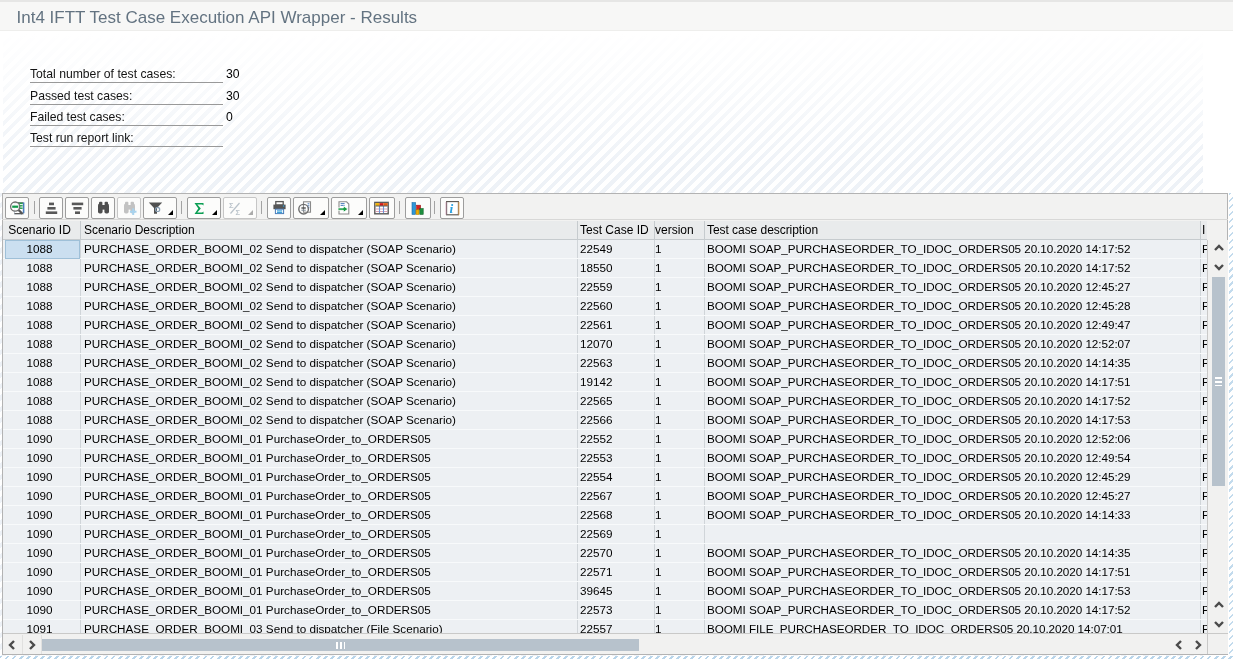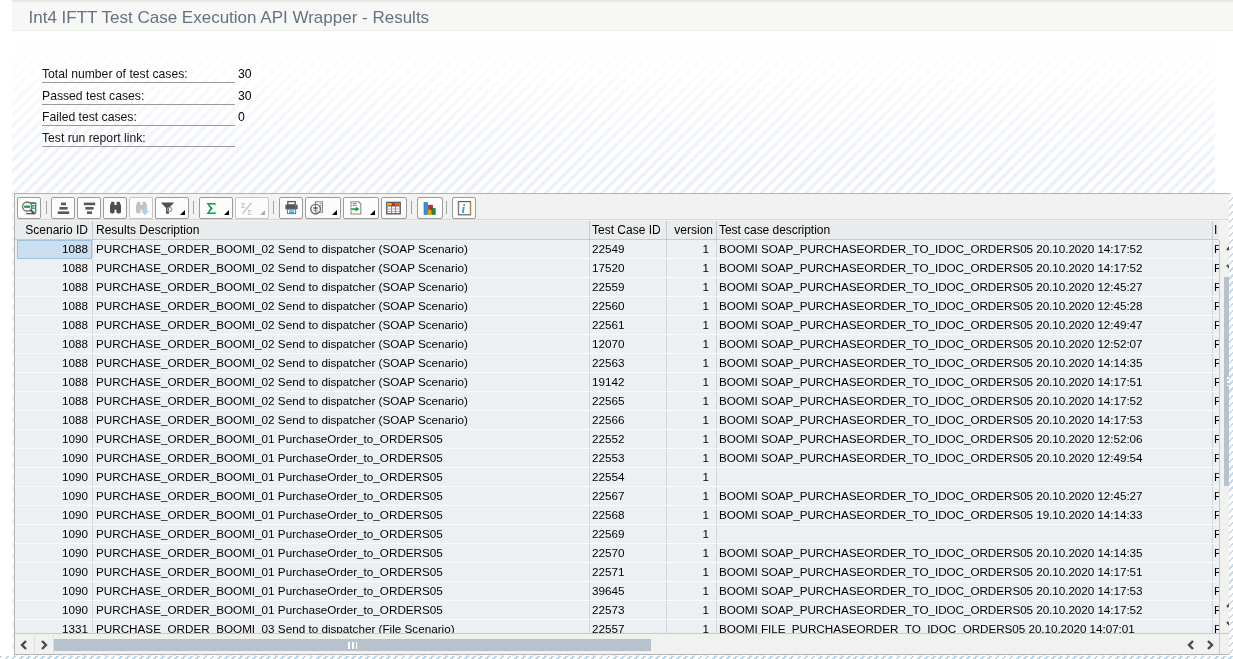--- a/index.html
+++ b/index.html
@@ -1,16 +1,16 @@
 <!DOCTYPE html>
 <html><head><meta charset="utf-8"><title>r</title><style>
 *{margin:0;padding:0;box-sizing:border-box}
 html,body{width:1233px;height:659px;overflow:hidden}
 body{font-family:"Liberation Sans",sans-serif;position:relative;background:#fff}
-#win{position:absolute;left:12px;top:0;width:1203px;height:659px;
+#win{position:absolute;left:0;top:0;width:1203px;height:659px;
  background:linear-gradient(180deg,rgba(255,255,255,1) 33px,rgba(255,255,255,.72) 80px,rgba(255,255,255,.32) 128px,rgba(255,255,255,0) 172px),
  repeating-linear-gradient(135deg,#eef2f7 0 3.7px,#ffffff 3.7px 8px)}
 #marg-r{position:absolute;left:1229px;top:193px;width:4px;height:466px;
  background:repeating-linear-gradient(135deg,#c3dbed 0 1.6px,#ffffff 1.6px 5px)}
 #marg-b{position:absolute;left:0;top:655.5px;width:1233px;height:3.5px;
  background:repeating-linear-gradient(135deg,#b9d5ea 0 2px,#ffffff 2px 5px)}
 #marg-l{position:absolute;left:0;top:31px;width:3px;height:162px;background:#fff}
 #titlebar{position:absolute;left:0;top:0;width:1233px;height:31px;background:#f7f7f6;
  border-top:2px solid #e6e6e5;border-bottom:1px solid #eeeeec}
 #title{position:absolute;left:16.5px;top:7.5px;font-size:17px;color:#637381}
@@ -25,24 +25,24 @@
 .tbtn svg{position:absolute;left:3px;top:2px}
 .dd{position:absolute;right:3px;bottom:3px;width:0;height:0;border-left:5px solid transparent;border-bottom:5px solid #000}
 .dd.g{border-bottom-color:#ababab}
 
 #header{position:absolute;left:3px;top:221px;width:1204px;height:19px;background:#e9ebec;border-bottom:1px solid #c6cbce;font-size:12px;color:#000;overflow:hidden}
 .hc{position:absolute;top:0;height:18px;line-height:18px;white-space:nowrap;overflow:hidden}
 
 #rows{position:absolute;left:3px;top:240px;width:1204px;height:393px;overflow:hidden;background:#edf0f3}
 .r{position:absolute;left:0;width:1204px;height:19px;border-bottom:1px solid #f8fafb;font-size:11.7px;color:#000}
 .r span{position:absolute;top:0;height:18px;line-height:18px;white-space:nowrap}
-.c1{left:0;width:73px;text-align:right}
+.c1{left:0;width:73px;text-align:center}
 .c2{left:81px}
 .c3{left:577px}
-.c4{left:652px;width:44px;text-align:right}
+.c4{left:652px;width:44px;text-align:left}
 .c5{left:704px;letter-spacing:-0.05px}
 .c6{left:1199px}
 .vline{position:absolute;top:0;bottom:0;width:1px;background:#d0d5d9}
 .vlineh{position:absolute;top:0;height:19px;width:1px;background:#c6cbce}
 #selcell{position:absolute;left:2px;top:0;width:75px;height:19px;background:#cbdff0;border:1px solid #9fc0d8}
 
 #vscroll{position:absolute;left:1207px;top:240px;width:21px;height:393px;background:#f1f1f0;border-left:1px solid #c9c9c8}
 #hscroll{position:absolute;left:3px;top:633px;width:1204px;height:21px;background:#f1f1f0;border-top:1px solid #c9c9c8}
 #corner{position:absolute;left:1207px;top:633px;width:21px;height:21px;background:#f1f1f0;border-top:1px solid #c9c9c8;border-left:1px solid #c9c9c8}
 .sbtn{position:absolute;display:flex;align-items:center;justify-content:center}
@@ -201,21 +201,21 @@
 </svg>
       </div>
 <div class="tsep" style="left:31.5px"></div>
 <div class="tsep" style="left:179px"></div>
 <div class="tsep" style="left:259px"></div>
 <div class="tsep" style="left:397px"></div>
 <div class="tsep" style="left:432px"></div>
 </div>
 <div id="header">
 <span class="hc c1">Scenario ID</span>
-<span class="hc c2">Results Description</span>
+<span class="hc c2">Scenario Description</span>
 <span class="hc c3">Test Case ID</span>
 <span class="hc c4">version</span>
 <span class="hc c5">Test case description</span>
 <span class="hc c6">I</span>
 <div class="vlineh" style="left:77px"></div>
 <div class="vlineh" style="left:573.5px"></div>
 <div class="vlineh" style="left:651.3px"></div>
 <div class="vlineh" style="left:700.8px"></div>
 <div class="vlineh" style="left:1197px"></div>
 </div>
@@ -230,21 +230,21 @@
 <span class="c1">1088</span>
         <span class="c2">PURCHASE_ORDER_BOOMI_02 Send to dispatcher (SOAP Scenario)</span>
         <span class="c3">22549</span>
         <span class="c4">1</span>
         <span class="c5">BOOMI SOAP_PURCHASEORDER_TO_IDOC_ORDERS05 20.10.2020 14:17:52</span>
         <span class="c6">P</span>
 </div>
 <div class="r" style="top:19px">
 <span class="c1">1088</span>
         <span class="c2">PURCHASE_ORDER_BOOMI_02 Send to dispatcher (SOAP Scenario)</span>
-        <span class="c3">17520</span>
+        <span class="c3">18550</span>
         <span class="c4">1</span>
         <span class="c5">BOOMI SOAP_PURCHASEORDER_TO_IDOC_ORDERS05 20.10.2020 14:17:52</span>
         <span class="c6">P</span>
 </div>
 <div class="r" style="top:38px">
 <span class="c1">1088</span>
         <span class="c2">PURCHASE_ORDER_BOOMI_02 Send to dispatcher (SOAP Scenario)</span>
         <span class="c3">22559</span>
         <span class="c4">1</span>
         <span class="c5">BOOMI SOAP_PURCHASEORDER_TO_IDOC_ORDERS05 20.10.2020 12:45:27</span>
@@ -320,36 +320,37 @@
         <span class="c3">22553</span>
         <span class="c4">1</span>
         <span class="c5">BOOMI SOAP_PURCHASEORDER_TO_IDOC_ORDERS05 20.10.2020 12:49:54</span>
         <span class="c6">P</span>
 </div>
 <div class="r" style="top:228px">
 <span class="c1">1090</span>
         <span class="c2">PURCHASE_ORDER_BOOMI_01 PurchaseOrder_to_ORDERS05</span>
         <span class="c3">22554</span>
         <span class="c4">1</span>
+        <span class="c5">BOOMI SOAP_PURCHASEORDER_TO_IDOC_ORDERS05 20.10.2020 12:45:29</span>
         <span class="c6">P</span>
 </div>
 <div class="r" style="top:247px">
 <span class="c1">1090</span>
         <span class="c2">PURCHASE_ORDER_BOOMI_01 PurchaseOrder_to_ORDERS05</span>
         <span class="c3">22567</span>
         <span class="c4">1</span>
         <span class="c5">BOOMI SOAP_PURCHASEORDER_TO_IDOC_ORDERS05 20.10.2020 12:45:27</span>
         <span class="c6">P</span>
 </div>
 <div class="r" style="top:266px">
 <span class="c1">1090</span>
         <span class="c2">PURCHASE_ORDER_BOOMI_01 PurchaseOrder_to_ORDERS05</span>
         <span class="c3">22568</span>
         <span class="c4">1</span>
-        <span class="c5">BOOMI SOAP_PURCHASEORDER_TO_IDOC_ORDERS05 19.10.2020 14:14:33</span>
+        <span class="c5">BOOMI SOAP_PURCHASEORDER_TO_IDOC_ORDERS05 20.10.2020 14:14:33</span>
         <span class="c6">P</span>
 </div>
 <div class="r" style="top:285px">
 <span class="c1">1090</span>
         <span class="c2">PURCHASE_ORDER_BOOMI_01 PurchaseOrder_to_ORDERS05</span>
         <span class="c3">22569</span>
         <span class="c4">1</span>
         <span class="c6">P</span>
 </div>
 <div class="r" style="top:304px">
@@ -378,21 +379,21 @@
 </div>
 <div class="r" style="top:361px">
 <span class="c1">1090</span>
         <span class="c2">PURCHASE_ORDER_BOOMI_01 PurchaseOrder_to_ORDERS05</span>
         <span class="c3">22573</span>
         <span class="c4">1</span>
         <span class="c5">BOOMI SOAP_PURCHASEORDER_TO_IDOC_ORDERS05 20.10.2020 14:17:52</span>
         <span class="c6">P</span>
 </div>
 <div class="r" style="top:380px">
-<span class="c1">1331</span>
+<span class="c1">1091</span>
         <span class="c2">PURCHASE_ORDER_BOOMI_03 Send to dispatcher (File Scenario)</span>
         <span class="c3">22557</span>
         <span class="c4">1</span>
         <span class="c5">BOOMI FILE_PURCHASEORDER_TO_IDOC_ORDERS05 20.10.2020 14:07:01</span>
         <span class="c6">P</span>
 </div>
 </div>
 <div id="vscroll">
 <div class="sbtn" style="left:0;top:0;width:21px;height:18px">
         <svg width="12" height="12" viewBox="0 0 12 12">

